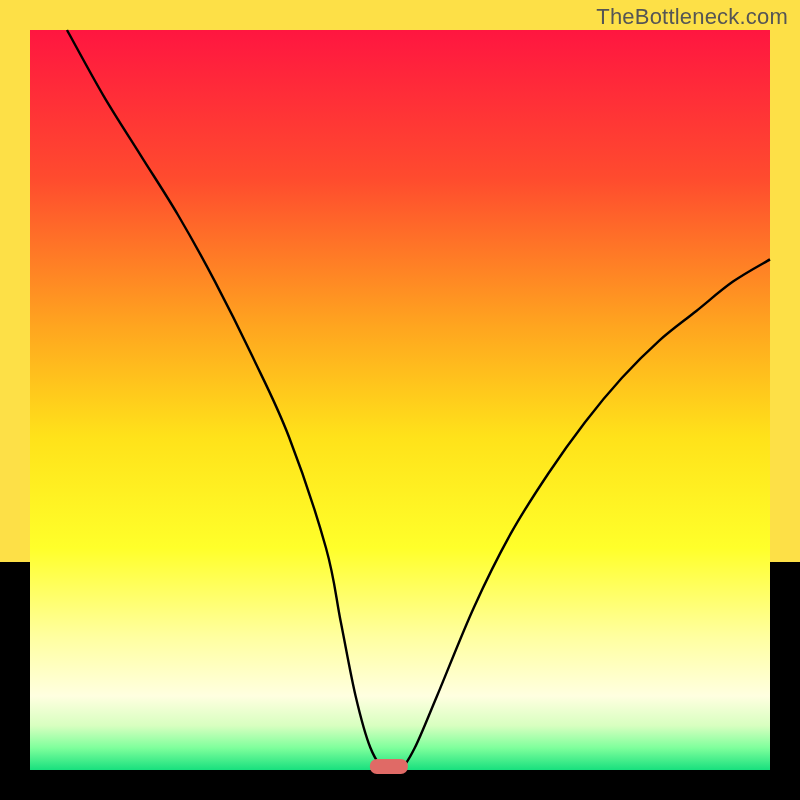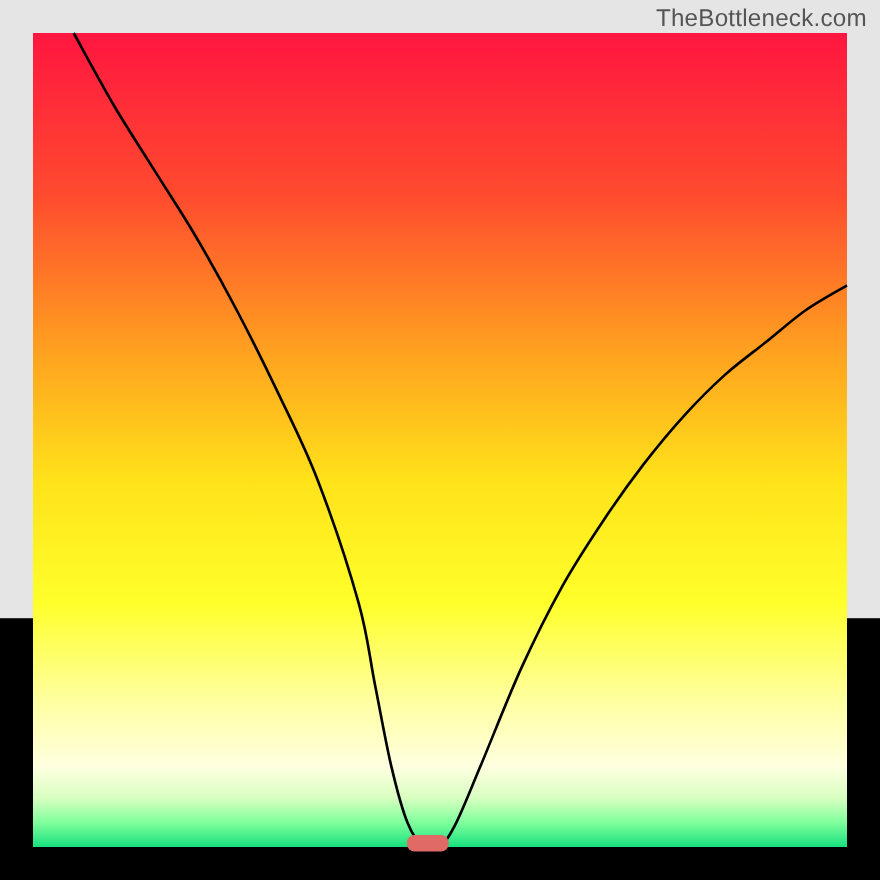--- a/index.html
+++ b/index.html
@@ -7,21 +7,21 @@
     padding: 0;
     background: #000;
     width: 800px;
     height: 800px;
     overflow: hidden;
     font-family: Arial, Helvetica, sans-serif;
   }
   .frame {
     width: 800px;
     height: 562px;
-    background: #e5e5e5;
+    background: #fde047;
     position: relative;
   }
   .attribution {
     position: absolute;
     top: 4px;
     right: 12px;
     color: #555;
     font-size: 22px;
     font-weight: 500;
     letter-spacing: 0.2px;

